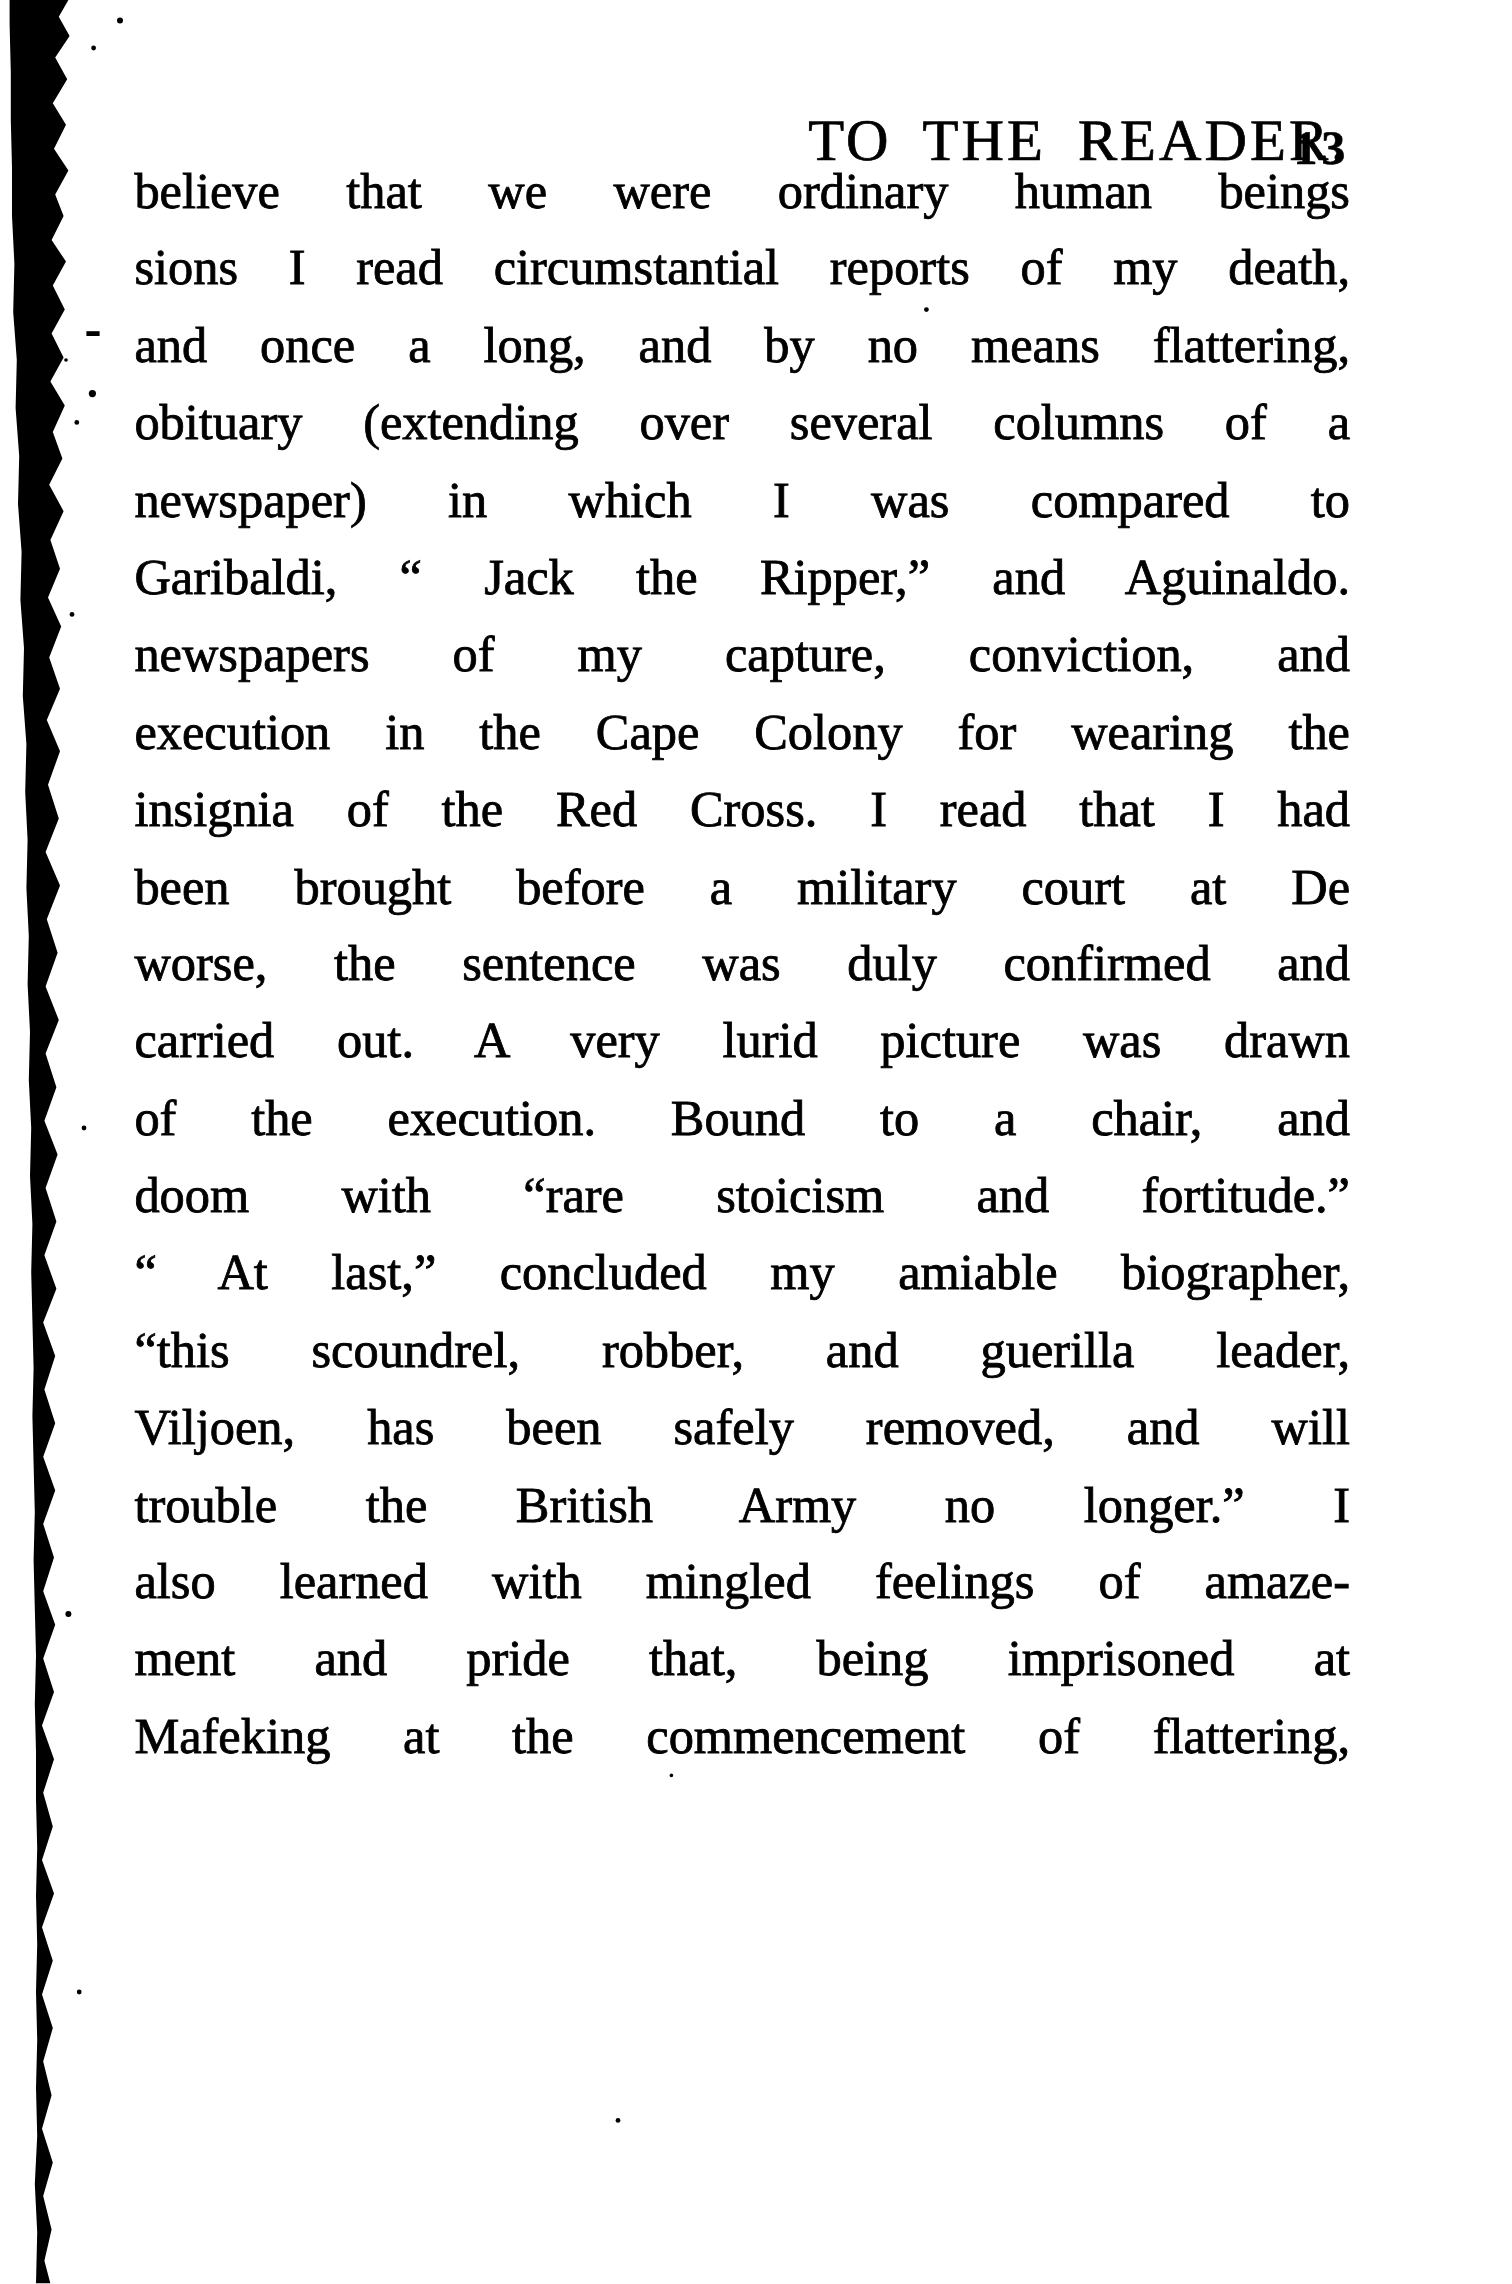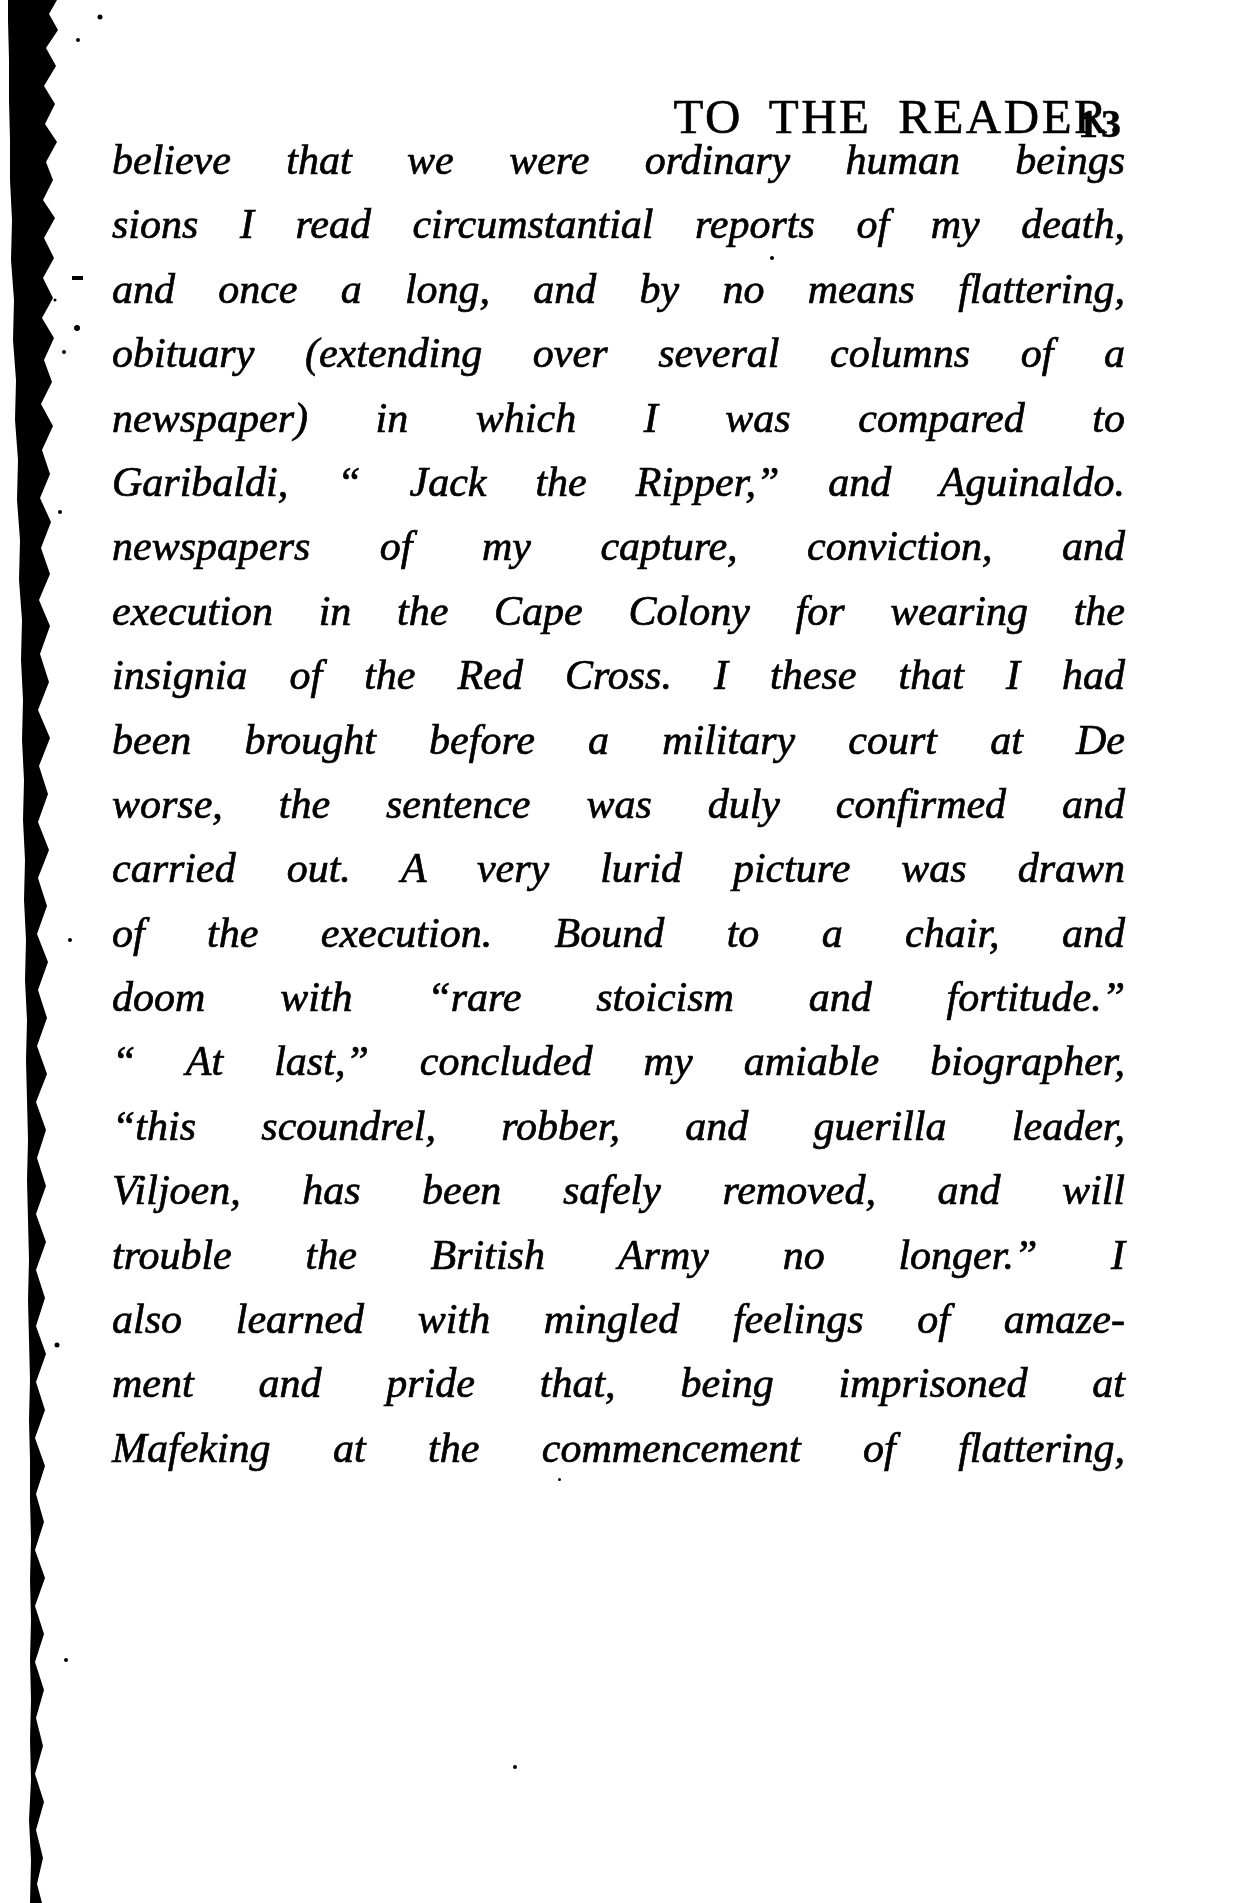--- a/index.html
+++ b/index.html
@@ -43,21 +43,20 @@
     font-size:42px;
   }
   .line {
     line-height:64.4px;
     height:64.4px;
     text-align:justify;
     text-align-last:justify;
     text-justify:inter-word;
     word-spacing:2px;
     white-space:nowrap; 
-    font-style:italic;
     -webkit-text-stroke:0.7px #000;
   }
 
   
   .speck {
     position:absolute;
     background:#000;
     border-radius:50%;
   }
 </style>
@@ -98,21 +97,21 @@
 
   <div class="textblock" id="textblock">
       <div class="line">believe that we were ordinary human beings</div>
       <div class="line">sions I read circumstantial reports of my death,</div>
       <div class="line">and once a long, and by no means flattering,</div>
       <div class="line">obituary (extending over several columns of a</div>
       <div class="line">newspaper) in which I was compared to</div>
       <div class="line">Garibaldi, “ Jack the Ripper,” and Aguinaldo.</div>
       <div class="line">newspapers of my capture, conviction, and</div>
       <div class="line">execution in the Cape Colony for wearing the</div>
-      <div class="line">insignia of the Red Cross.  I these that I had</div>
+      <div class="line">insignia of the Red Cross.  I read that I had</div>
       <div class="line">been brought before a military court at De</div>
       <div class="line">worse, the sentence was duly confirmed and</div>
       <div class="line">carried out.  A very lurid picture was drawn</div>
       <div class="line">of the execution.  Bound to a chair, and</div>
       <div class="line">doom with “rare stoicism and fortitude.”</div>
       <div class="line">“ At last,” concluded my amiable biographer,</div>
       <div class="line">“this scoundrel, robber, and guerilla leader,</div>
       <div class="line">Viljoen, has been safely removed, and will</div>
       <div class="line">trouble the British Army no longer.”  I</div>
       <div class="line">also learned with mingled feelings of amaze-</div>

